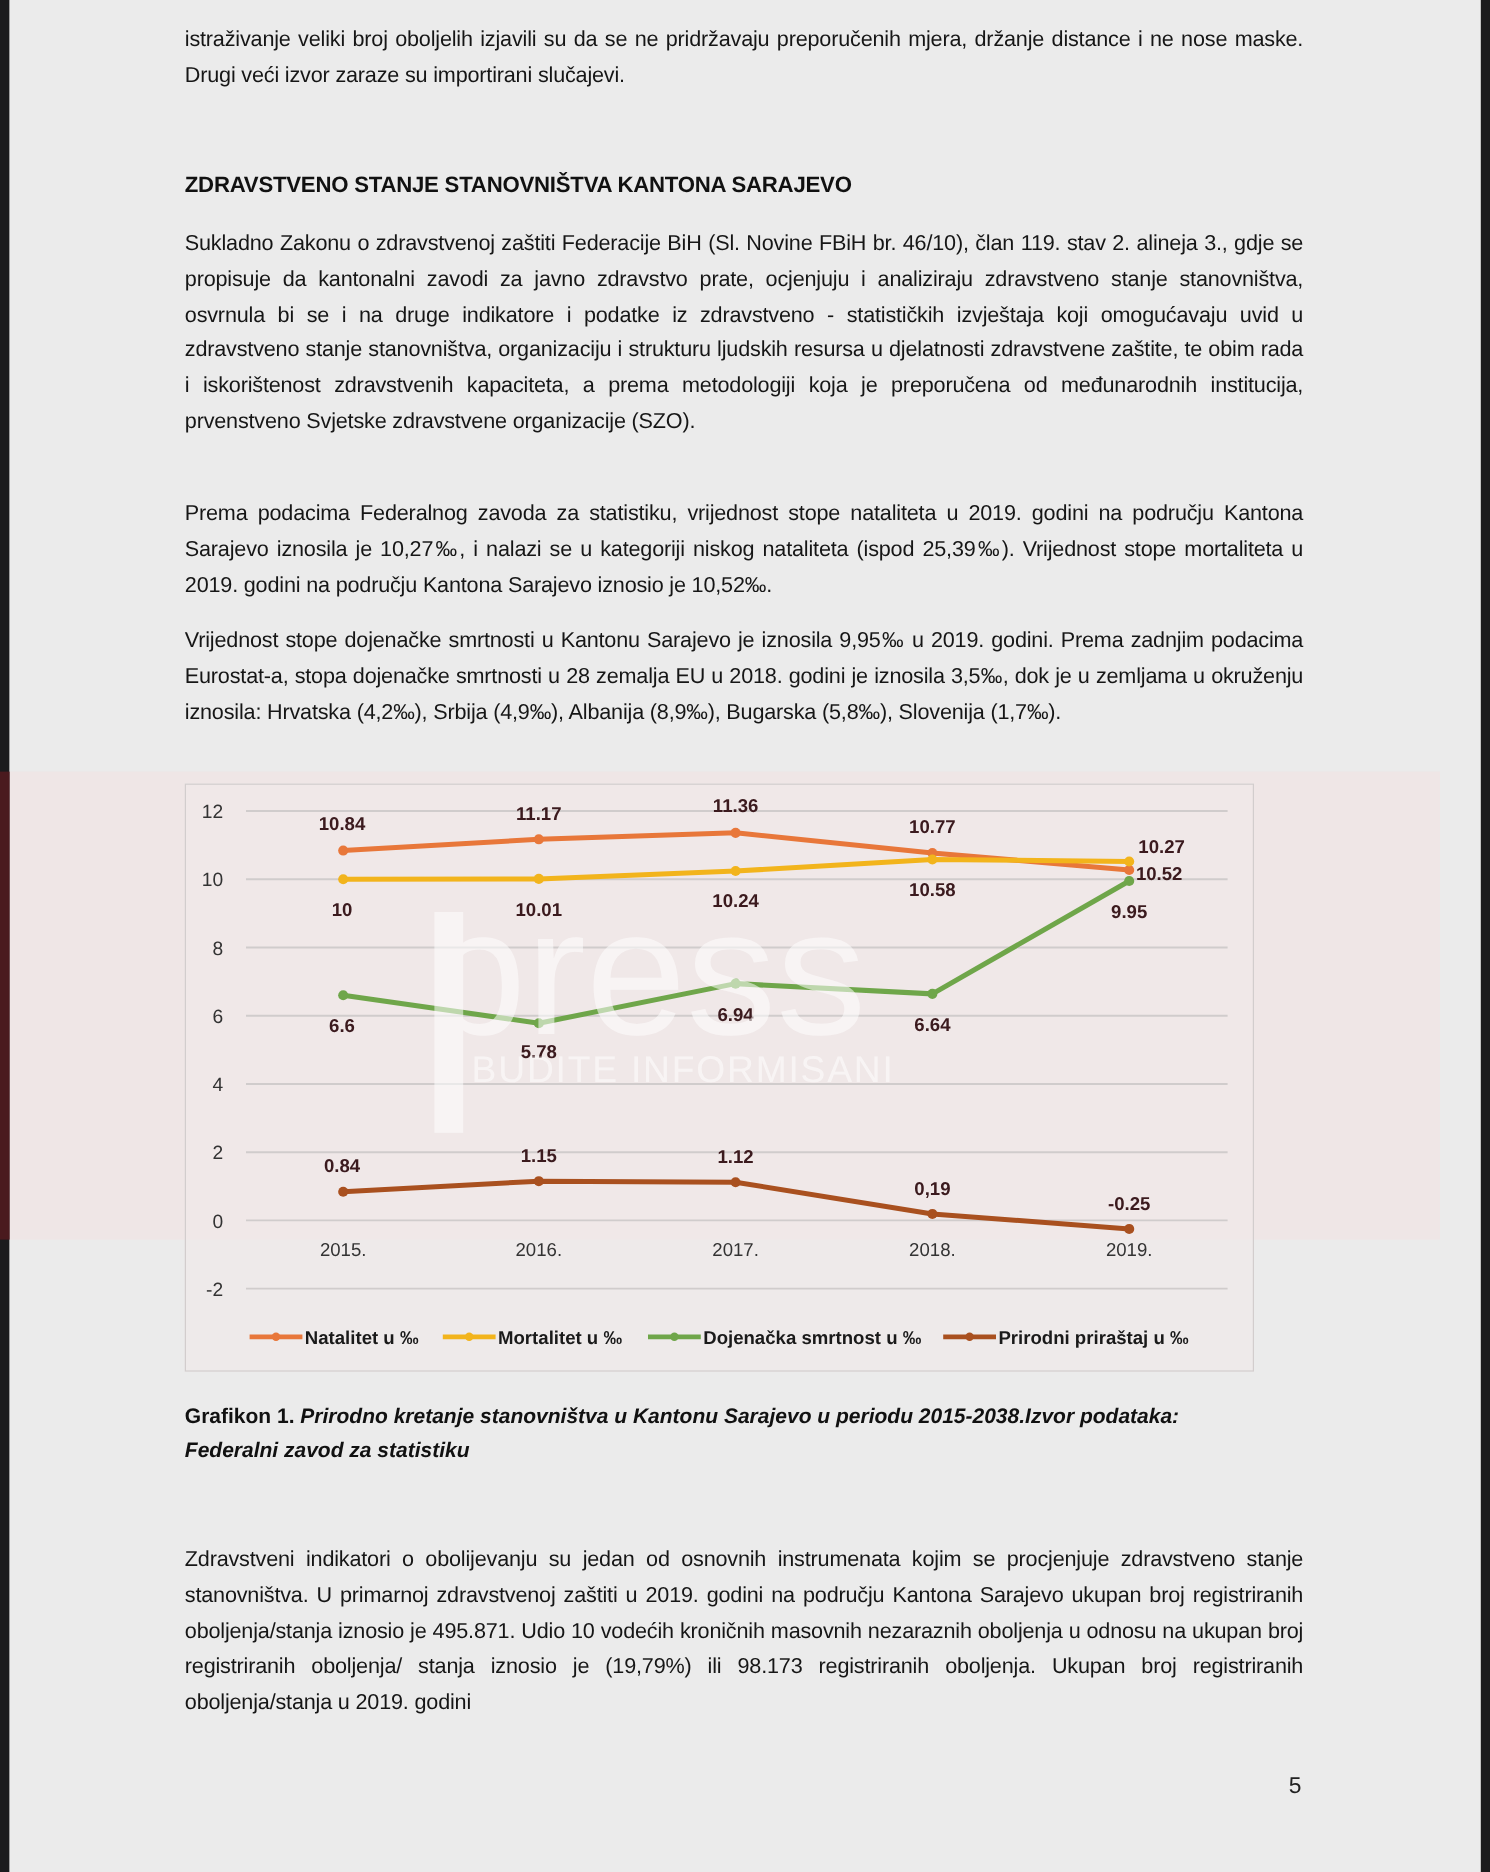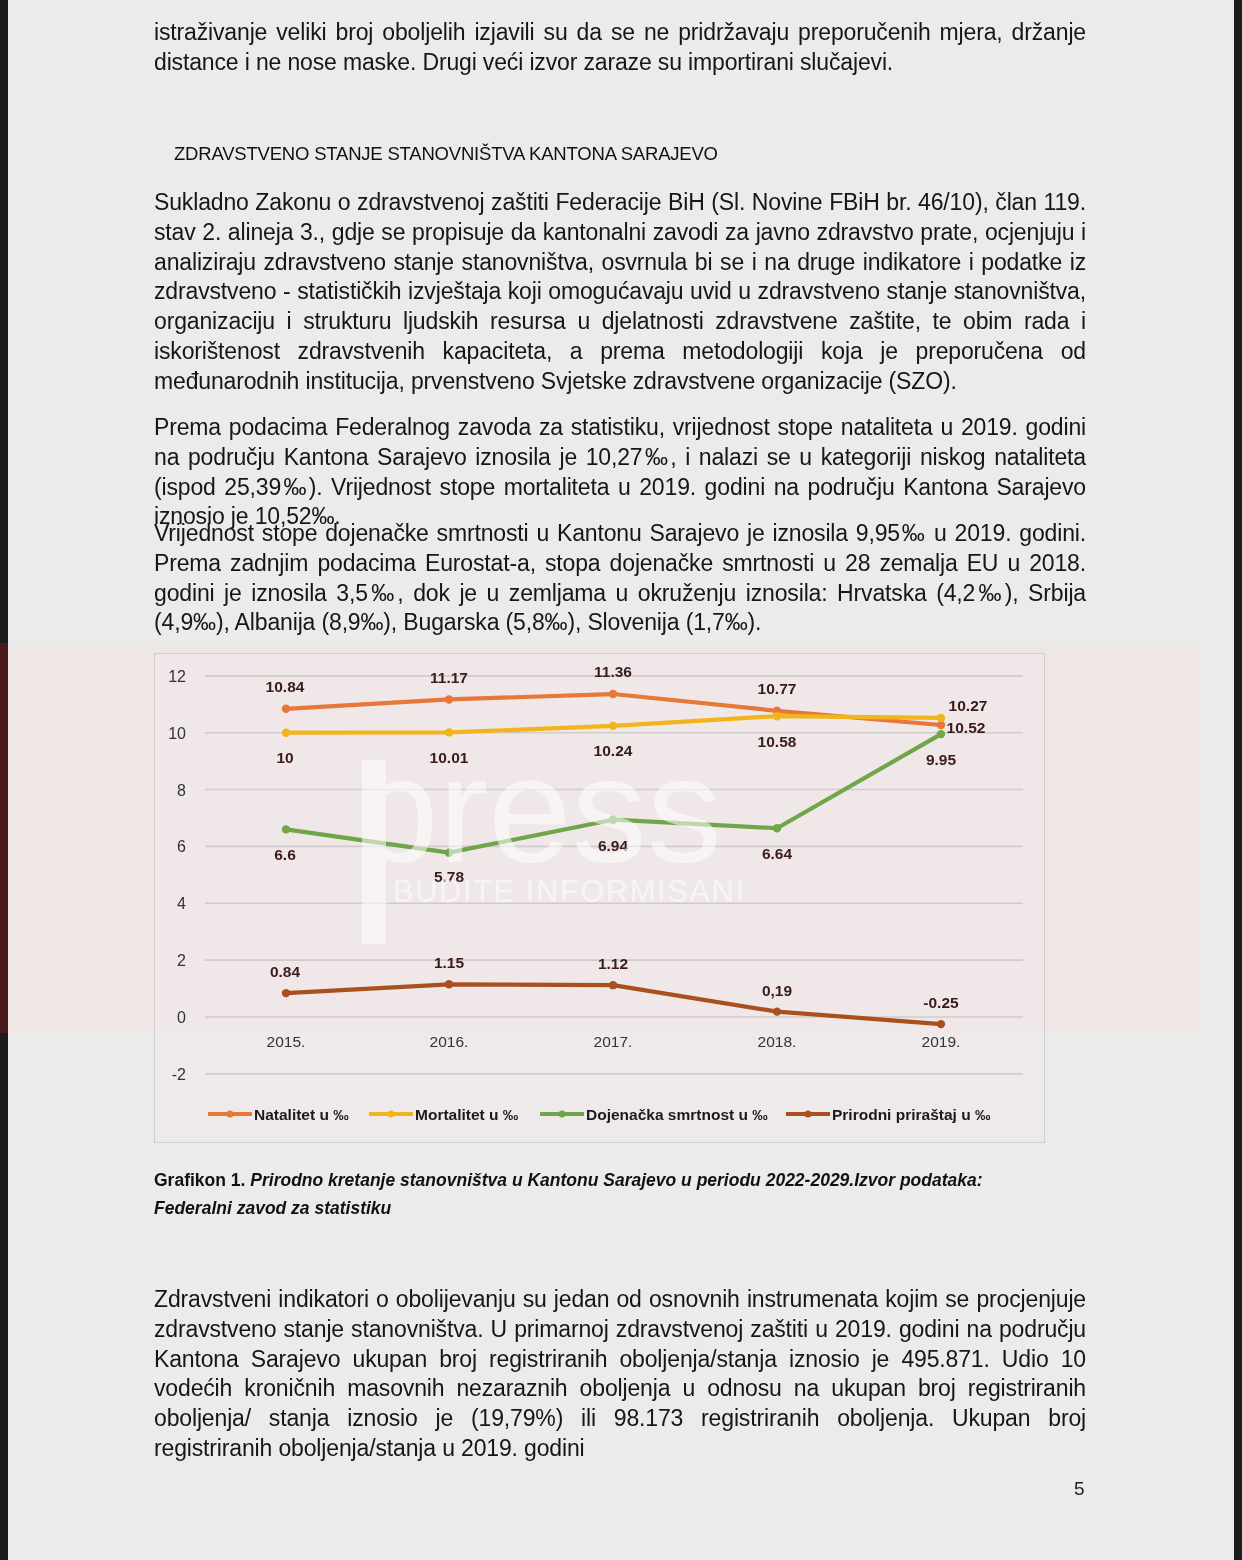--- a/index.html
+++ b/index.html
@@ -7,26 +7,26 @@
     width: 1242px; height: 1560px; position: relative; overflow: hidden;
     background: #ebebeb;
     font-family: "Liberation Sans", sans-serif;
     color: #1a1a1a;
   }
   .left-edge { position: absolute; left: 0; top: 0; width: 8px; height: 1560px; background: #1b1b1d; }
   .right-edge { position: absolute; right: 0; top: 0; width: 8px; height: 1560px; background: #1b1b1d; }
   .page { position: absolute; left: 8px; top: 0; width: 1226px; height: 1560px; background: #ebebeb; }
   .para {
     position: absolute; left: 154px; width: 932px;
-    font-size: 23px; line-height: 29.8px; text-align: justify;
+    font-size: 18px; line-height: 29.8px; text-align: justify;
     letter-spacing: -0.15px; color: #161616;
   }
   .heading {
     position: absolute; left: 154px; top: 143px;
-    font-size: 18.5px; font-weight: normal; color: #111; letter-spacing: -0.2px; margin-left: 20px;
+    font-size: 18.5px; font-weight: bold; color: #111; letter-spacing: -0.2px;
   }
   .watermark-band {
     position: absolute; left: 8px; top: 643px; width: 1192px; height: 390px;
     background: rgba(247, 220, 222, 0.35);
   }
   .watermark-band-left {
     position: absolute; left: 0; top: 643px; width: 8px; height: 390px; background: #4a1a1e;
   }
   .chart-box {
     position: absolute; left: 154px; top: 653px; width: 891px; height: 490px;
@@ -164,18 +164,18 @@
       </g>
     </g>
   <g id="wm" opacity="0.55">
     <rect x="362" y="760" width="24" height="184" fill="#ffffff"></rect>
     <text id="wm-brand" x="355" y="862" font-size="150" fill="#ffffff">press</text>
     <text id="wm-tag" x="393" y="902" font-size="31" fill="#ffffff" letter-spacing="1.5">BUDITE INFORMISANI</text>
   </g>
 </svg>
 
 <div class="caption">
-  <span>Grafikon 1.</span><span class="ital"> Prirodno kretanje stanovništva u Kantonu Sarajevo u periodu 2022-2029.Izvor podataka: Federalni zavod za statistiku</span>
+  <span>Grafikon 1.</span><span class="ital"> Prirodno kretanje stanovništva u Kantonu Sarajevo u periodu 2015-2038.Izvor podataka: Federalni zavod za statistiku</span>
 </div>
 
 <div class="para" style="top:1285px;">Zdravstveni indikatori o obolijevanju su jedan od osnovnih instrumenata kojim se procjenjuje zdravstveno stanje stanovništva. U primarnoj zdravstvenoj zaštiti u 2019. godini na području Kantona Sarajevo ukupan broj registriranih oboljenja/stanja iznosio je 495.871.  Udio 10 vodećih kroničnih masovnih nezaraznih oboljenja u odnosu na ukupan broj registriranih oboljenja/ stanja iznosio je (19,79%) ili 98.173 registriranih oboljenja. Ukupan broj registriranih oboljenja/stanja u 2019. godini</div>
 
 <div class="page-number">5</div>
 
 </body></html>

